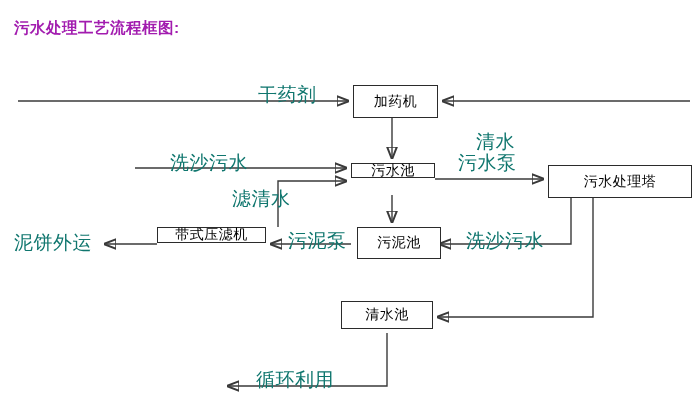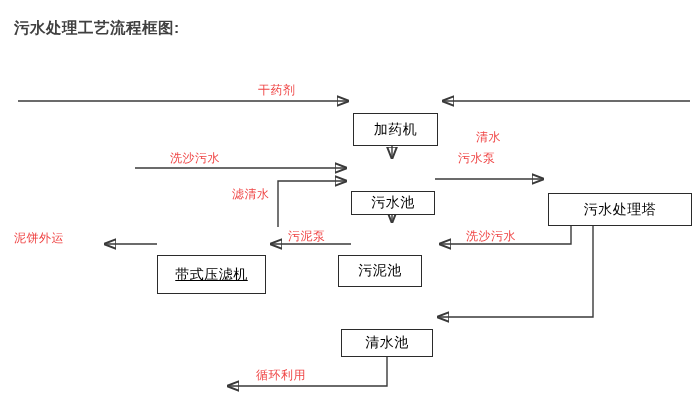--- a/index.html
+++ b/index.html
@@ -14,43 +14,42 @@
     background: #ffffff;
     overflow: hidden;
     font-family: "Liberation Sans", "DejaVu Sans", sans-serif;
   }
   #title {
     position: absolute;
     left: 14px;
     top: 18px;
     font-size: 15.5px;
     font-weight: bold;
-    color: #404040;
+    color: #a21caf;
     letter-spacing: 0.5px;
     white-space: nowrap;
   }
   .node {
     position: absolute;
     box-sizing: border-box;
     border: 1.4px solid #2b2b2b;
     background: #ffffff;
     display: flex;
     align-items: center;
     justify-content: center;
     font-size: 14px;
     color: #000000;
     letter-spacing: 0.5px;
     white-space: nowrap;
     z-index: 3;
-    margin-top: 28px;
   }
   .edge-label {
     position: absolute;
-    font-size: 12px;
-    color: #ef4444;
+    font-size: 19px;
+    color: #0f766e;
     letter-spacing: 0.5px;
     white-space: nowrap;
     background: transparent;
     z-index: 4;
     font-family: Liberation Serif, serif;
   }
   #wires {
     position: absolute;
     left: 0;
     top: 0;
@@ -104,33 +103,33 @@
 
     <path d="M593,198 L593,317 L438,317" marker-end="url(#ah)"></path>
 
     <path d="M387,333 L387,386 L228,386" marker-end="url(#ah)"></path>
   </svg>
 
   <div class="node" style="left:353px; top:85px; width:85px; height:33px;">
     <span>加药机</span>
   </div>
 
-  <div class="node" style="left:351px; top:163px; width:84px; height:24px;">
+  <div class="node" style="left:351px; top:163px; width:84px; height:15px;">
     <span>污水池</span>
   </div>
 
   <div class="node" style="left:548px; top:165px; width:144px; height:33px;">
     <span>污水处理塔</span>
   </div>
 
-  <div class="node" style="left:157px; top:227px; width:109px; height:39px;text-decoration:underline;">
+  <div class="node" style="left:157px; top:227px; width:109px; height:16px;">
     <span>带式压滤机</span>
   </div>
 
-  <div class="node" style="left:338px; top:227px; width:84px; height:32px;">
+  <div class="node" style="left:357px; top:227px; width:84px; height:32px;">
     <span>污泥池</span>
   </div>
 
   <div class="node" style="left:341px; top:301px; width:92px; height:28px;">
     <span>清水池</span>
   </div>
 
   <div class="edge-label" style="left:258px; top:82px;">干药剂</div>
 
   <div class="edge-label" style="left:476px; top:82px;margin-top:47px;">清水</div>

